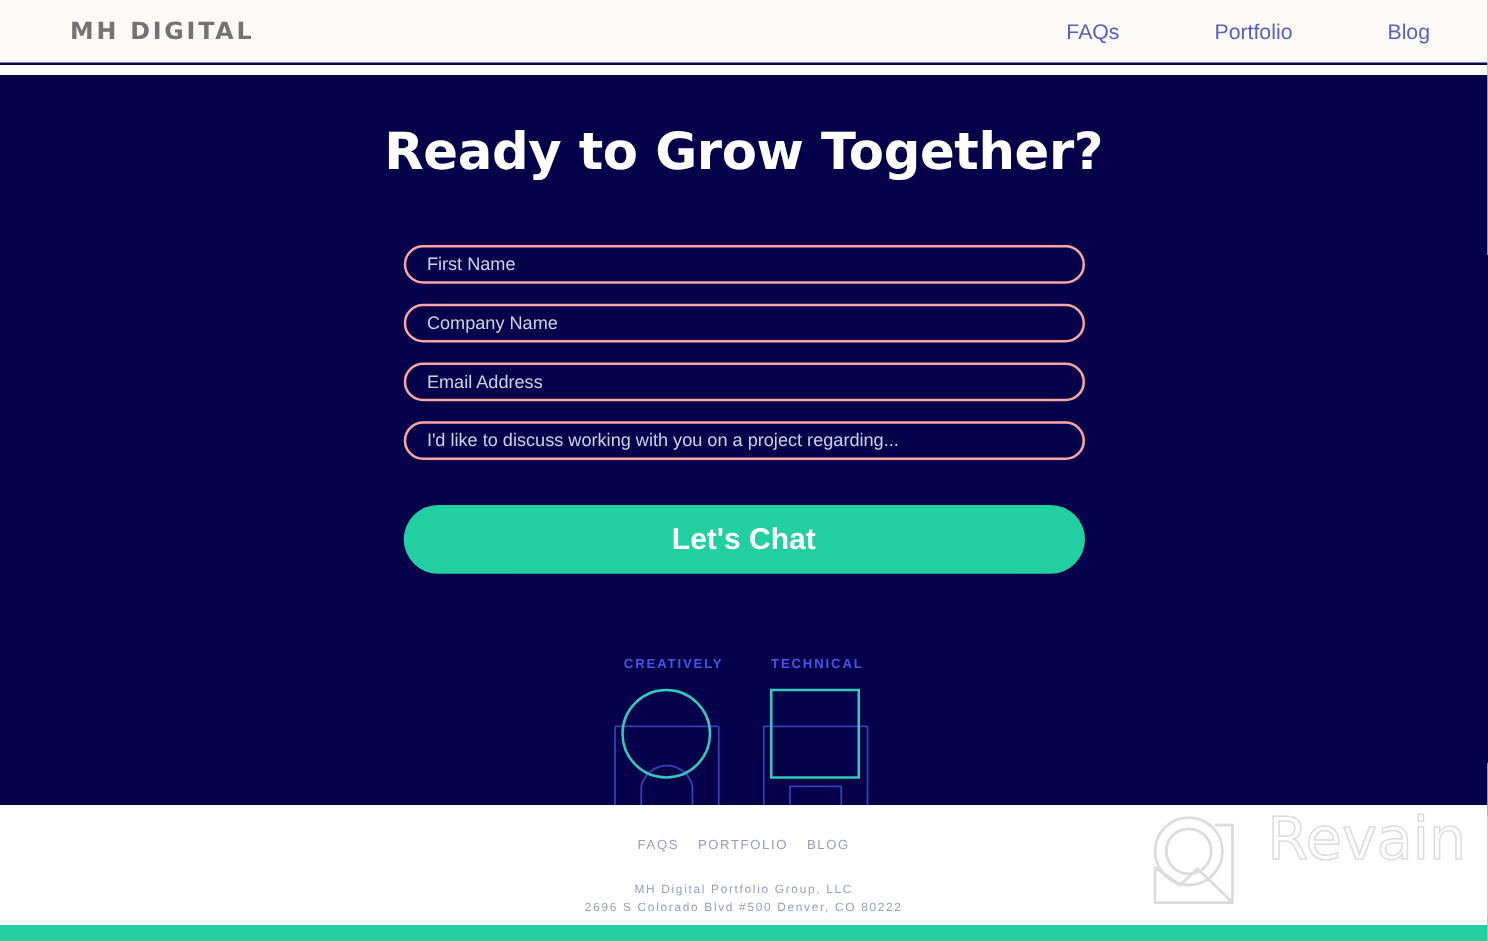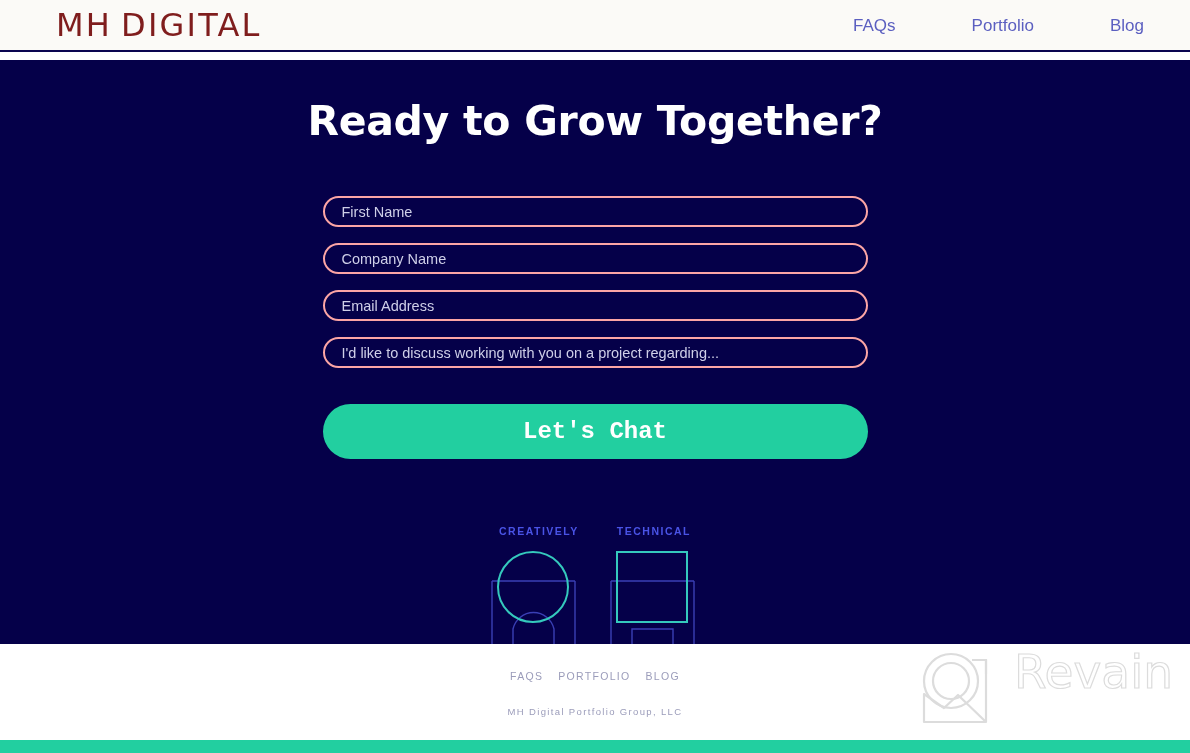--- a/index.html
+++ b/index.html
@@ -28,24 +28,24 @@
     background: #fbfaf7;
     border-bottom: 2px solid #0a0550;
     display: flex;
     align-items: center;
     justify-content: space-between;
     padding: 0 46px 0 56px;
   }
 
   .logo {
     font-family: "DejaVu Sans", sans-serif;
-    font-size: 32px;
-    font-weight: 400;
+    font-size: 19px;
+    font-weight: 700;
     letter-spacing: 2.2px;
-    color: #7f1d1d;
+    color: #737373;
     line-height: 1;
     white-space: nowrap;
   }
   .logo .logo-gap { display: inline-block; width: 9px; }
 
   .main-nav {
     display: flex;
     align-items: center;
     gap: 0;
   }
@@ -113,21 +113,21 @@
   .row-single { margin-bottom: 16px; }
   .row-message { margin-bottom: 36px; }
 
   .submit-button {
     width: 545px;
     height: 55px;
     border: none;
     border-radius: 30px;
     background: #22cfa0;
     color: #ffffff;
-    font-family: Liberation Mono, monospace;
+    font-family: Liberation Sans, sans-serif;
     font-size: 24px;
     font-weight: 700;
     cursor: pointer;
     display: block;
   }
 
   
   .brand-graphic {
     position: absolute;
     left: 50%;
@@ -274,20 +274,21 @@
   </section>
 
   <footer class="site-footer">
     <div class="footer-links">
       <a class="footer-link">FAQS</a>
       <a class="footer-link">PORTFOLIO</a>
       <a class="footer-link">BLOG</a>
     </div>
     <div class="footer-address">
       <div>MH Digital Portfolio Group, LLC</div>
+      <div>2696 S Colorado Blvd #500 Denver, CO 80222</div>
     </div>
   </footer>
 
   <div class="footer-strip"></div>
 
   <div class="watermark">
     <svg width="86" height="86" viewBox="0 0 86 86">
       <circle cx="37" cy="33" r="27" fill="none" stroke="#dcdcdc" stroke-width="2.2"></circle>
       <circle cx="37" cy="33" r="18" fill="none" stroke="#dcdcdc" stroke-width="2.2"></circle>
       <path d="M58 12 L72 12 L72 26" fill="none" stroke="#dcdcdc" stroke-width="2.2"></path>

